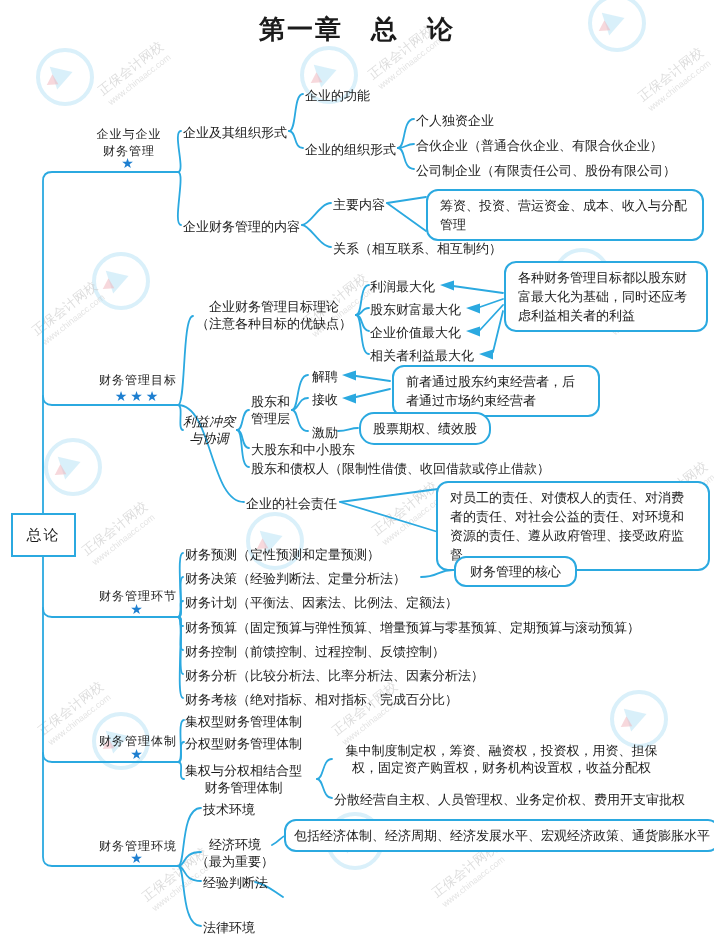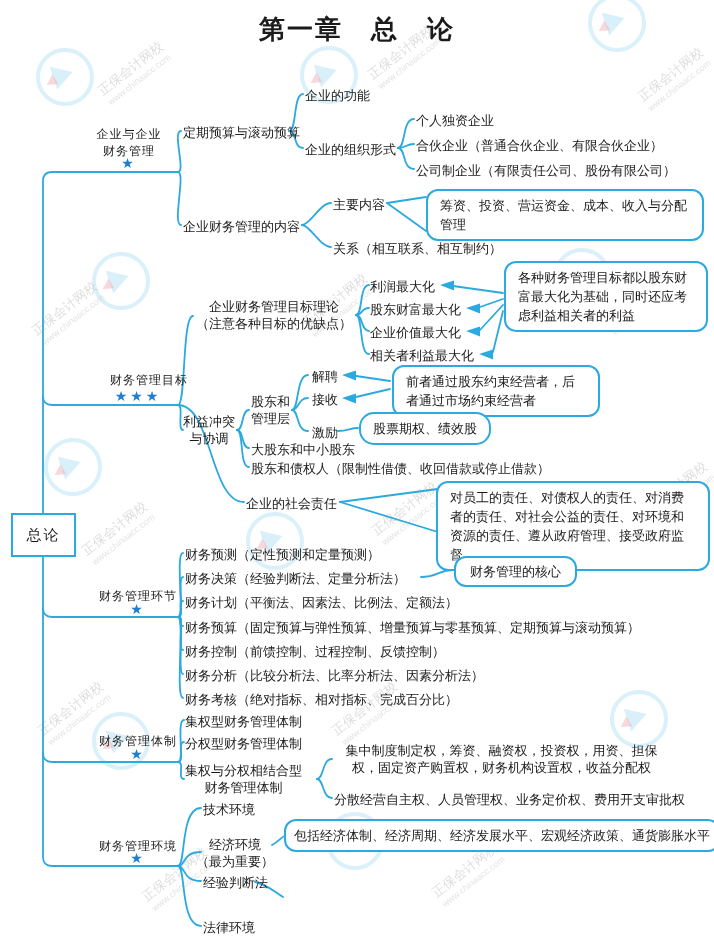--- a/index.html
+++ b/index.html
@@ -180,41 +180,41 @@
       <polygon points="342,398 356,393.5 356,403.5"></polygon>
     </g>
   </svg>
 
   <div class="title">第一章　总　论</div>
   <div class="rootbox">总论</div>
 
   <div class="bl" style="left:84px;top:126px;width:90px;">企业与企业
 财务管理</div>
   <div class="star" style="left:84px;top:156px;width:90px;">★</div>
-  <div class="n" style="left:183px;top:124px;">定期预算与滚动预算</div>
+  <div class="n" style="left:183px;top:124px;">企业及其组织形式</div>
   <div class="n" style="left:305px;top:87px;">企业的功能</div>
   <div class="n" style="left:305px;top:141px;">企业的组织形式</div>
   <div class="n" style="left:416px;top:112px;">个人独资企业</div>
   <div class="n" style="left:416px;top:137px;font-family:Liberation Serif, serif;">合伙企业（普通合伙企业、有限合伙企业）</div>
   <div class="n" style="left:416px;top:162px;">公司制企业（有限责任公司、股份有限公司）</div>
   <div class="n" style="left:183px;top:218px;">企业财务管理的内容</div>
   <div class="n" style="left:333px;top:196px;">主要内容</div>
   <div class="box" style="left:426px;top:189px;width:250px;">筹资、投资、营运资金、成本、收入与分配管理</div>
   <div class="n" style="left:333px;top:240px;">关系（相互联系、相互制约）</div>
 
-  <div class="bl" style="left:88px;top:372px;width:100px;text-align:right;">财务管理目标</div>
+  <div class="bl" style="left:88px;top:372px;width:100px;">财务管理目标</div>
   <div class="star" style="left:88px;top:389px;width:100px;">★★★</div>
   <div class="n ctr" style="left:194px;top:298px;width:160px;">企业财务管理目标理论
 （注意各种目标的优缺点）</div>
   <div class="n" style="left:370px;top:278px;">利润最大化</div>
   <div class="n" style="left:370px;top:301px;">股东财富最大化</div>
   <div class="n" style="left:370px;top:324px;">企业价值最大化</div>
   <div class="n" style="left:370px;top:347px;">相关者利益最大化</div>
   <div class="box" style="left:504px;top:261px;width:176px;">各种财务管理目标都以股东财富最大化为基础，同时还应考虑利益相关者的利益</div>
-  <div class="n" style="left:183px;top:413px;">利益冲突
+  <div class="n" style="left:183px;top:413px;font-style:italic;">利益冲突
 与协调</div>
   <div class="n" style="left:251px;top:393px;">股东和
 管理层</div>
   <div class="n" style="left:312px;top:368px;">解聘</div>
   <div class="n" style="left:312px;top:391px;">接收</div>
   <div class="n" style="left:312px;top:424px;">激励</div>
   <div class="box" style="left:392px;top:365px;width:180px;">前者通过股东约束经营者，后者通过市场约束经营者</div>
   <div class="box nowrapbox" style="left:359px;top:412px;border-radius:15px;">股票期权、绩效股</div>
   <div class="n" style="left:251px;top:441px;">大股东和中小股东</div>
   <div class="n" style="left:251px;top:460px;">股东和债权人（限制性借债、收回借款或停止借款）</div>

